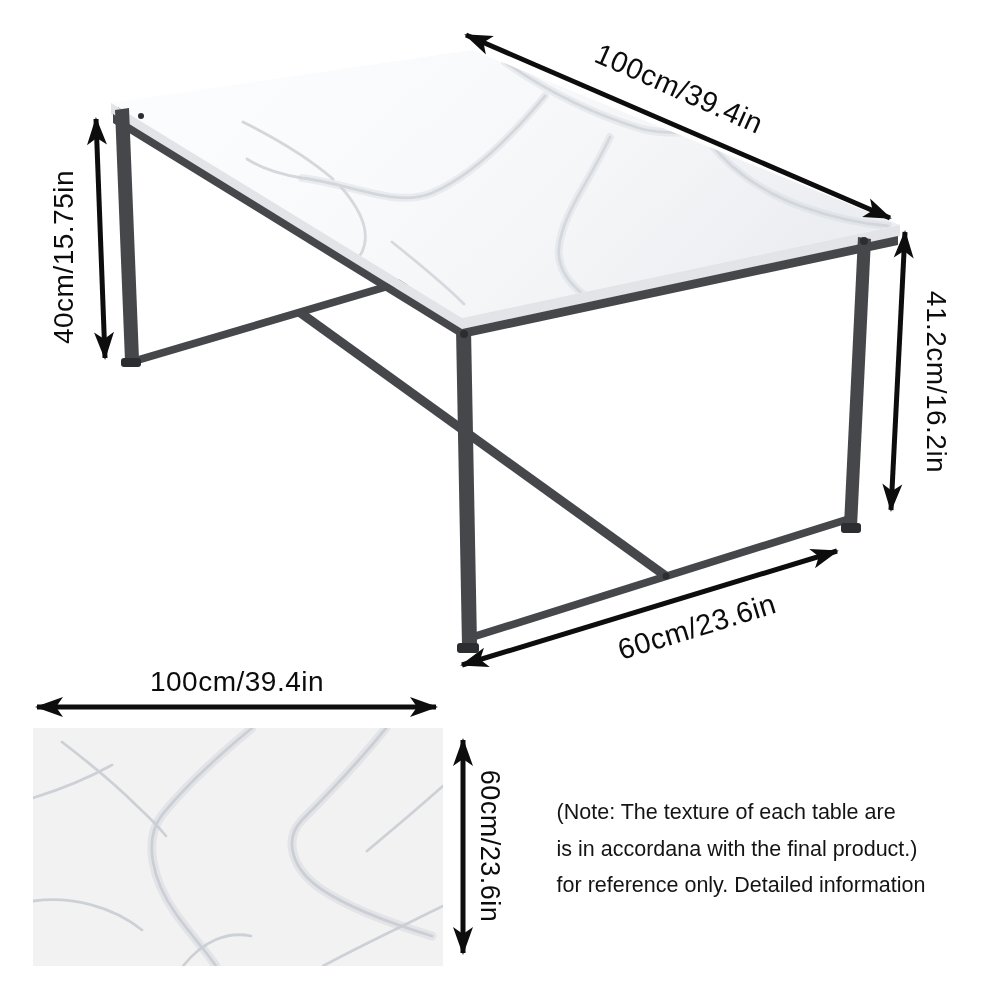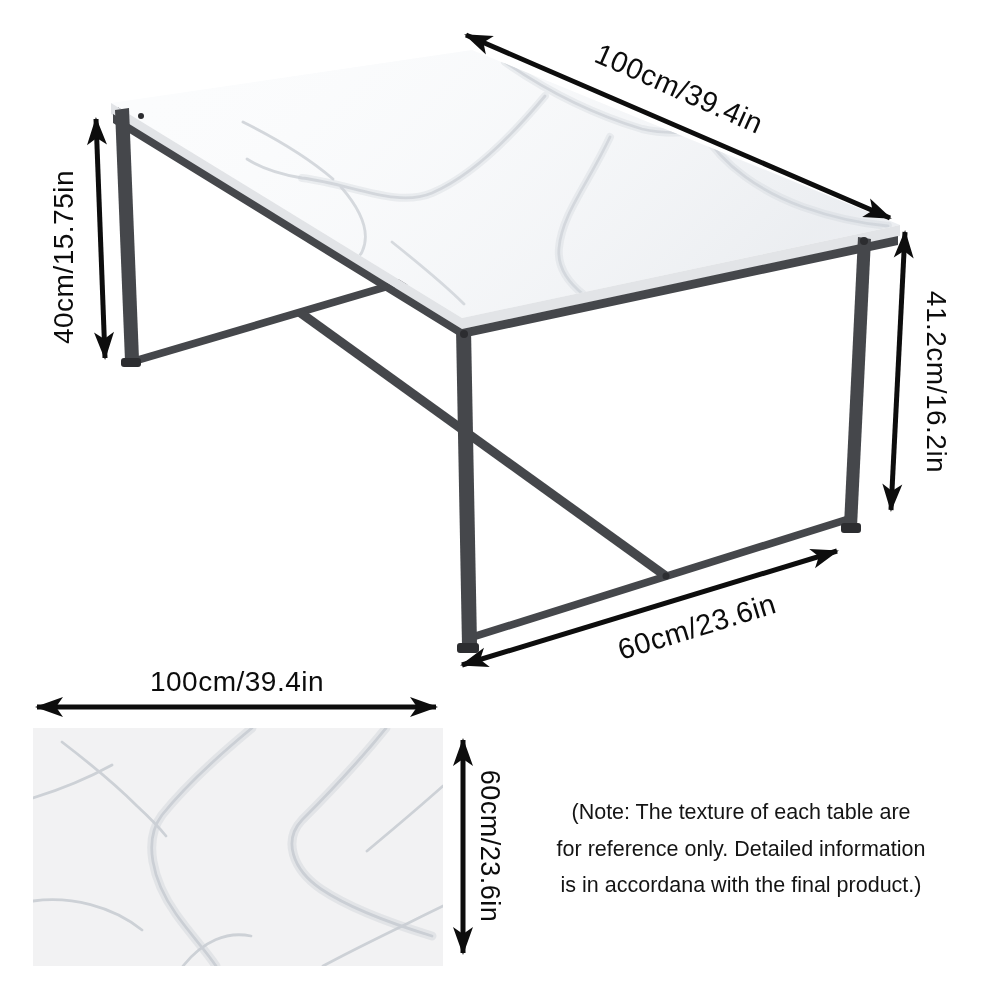--- a/index.html
+++ b/index.html
@@ -16,21 +16,20 @@
     color:#0c0c0c;
     white-space:nowrap;
     font-weight:500;
     letter-spacing:0.5px;
     transform-origin:center center;
   }
   .note-block{
     position:absolute;
     left:741px;top:849px;
     transform:translate(-50%,-50%);
-    text-align:center;
     font-size:21.5px;
     line-height:36.5px;
     color:#141414;
     white-space:nowrap;
   }
 </style>
 </head>
 <body>
 
 <div class="canvas">
@@ -136,17 +135,17 @@
   <div class="dim-label" style="left:936px;top:382px;font-size:28px;transform:translate(-50%,-50%) rotate(90deg);">41.2cm/16.2in</div>
 
   <div class="dim-label" style="left:697px;top:627px;font-size:29px;transform:translate(-50%,-50%) rotate(-17deg);">60cm/23.6in</div>
 
   <div class="dim-label" style="left:237px;top:682px;font-size:28px;transform:translate(-50%,-50%);">100cm/39.4in</div>
 
   <div class="dim-label" style="left:489px;top:846px;font-size:27px;transform:translate(-50%,-50%) rotate(90deg);">60cm/23.6in</div>
 
   <div class="note-block">
     <div>(Note: The texture of each table are</div>
+    <div>is in accordana with the final product.)</div>
     <div>for reference only. Detailed information</div>
-    <div>is in accordana with the final product.)</div>
   </div>
 
 </div>
 
 </body></html>

